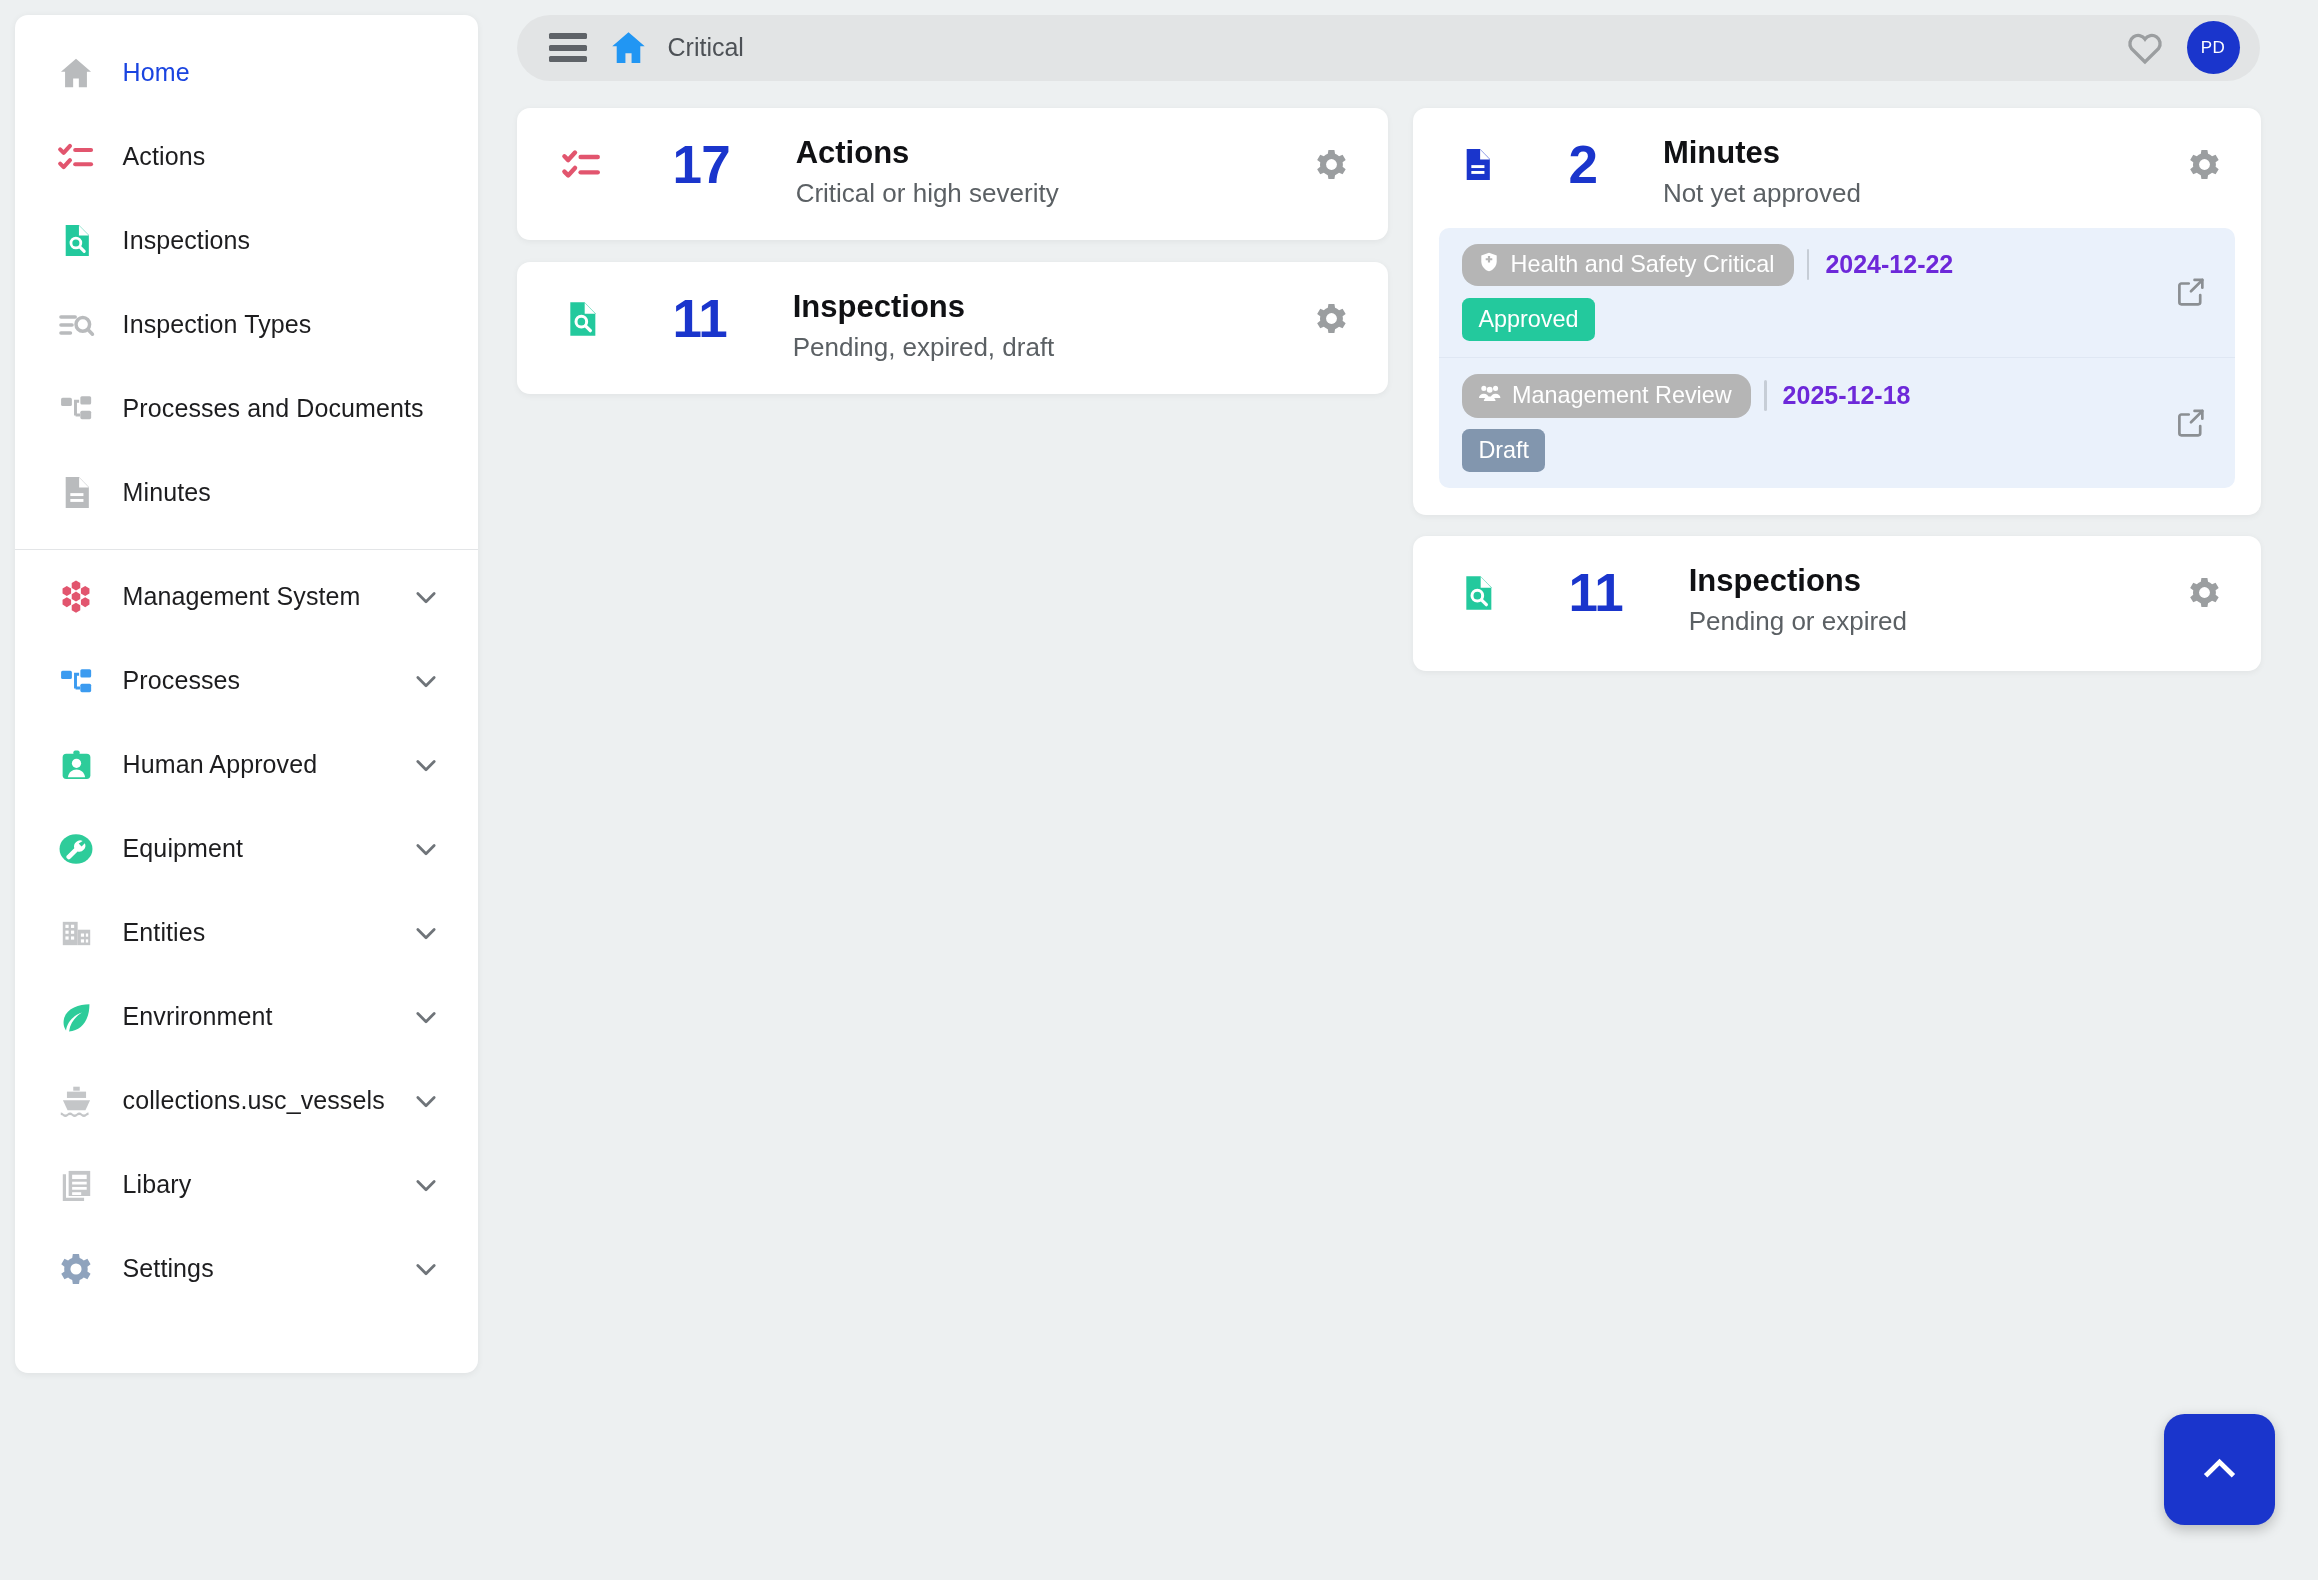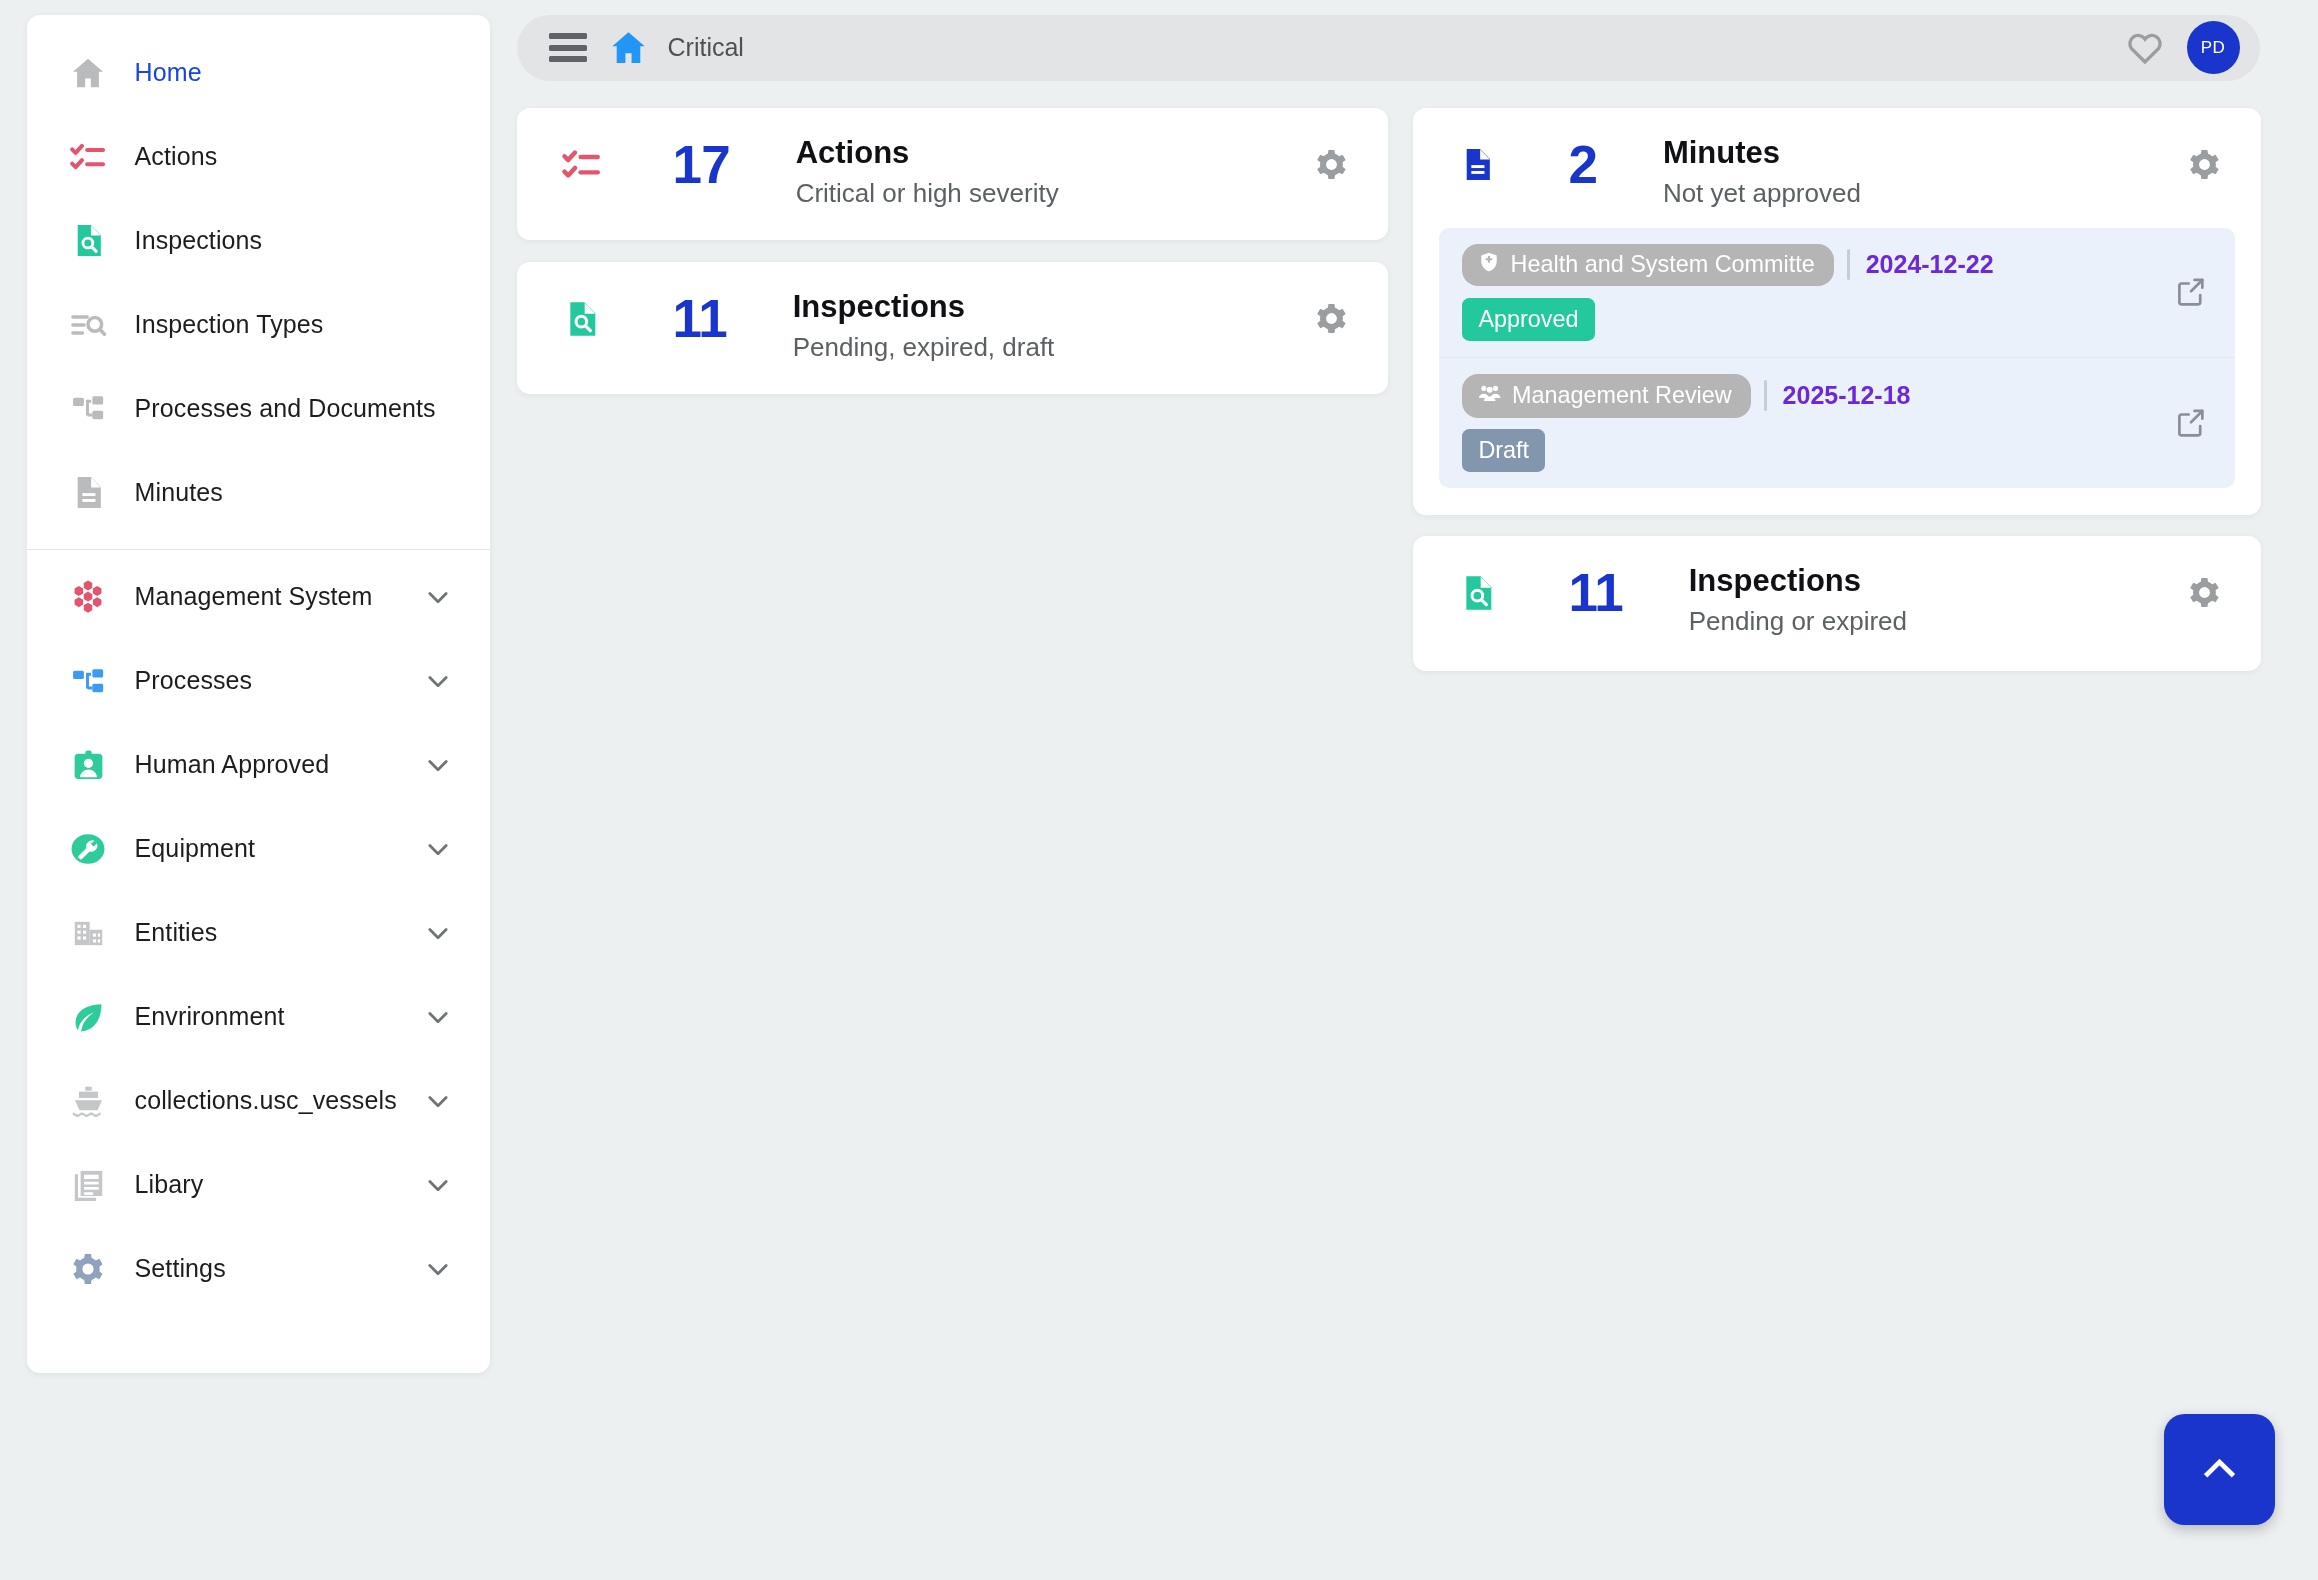--- a/index.html
+++ b/index.html
@@ -14,21 +14,20 @@
 
   
   .sidebar {
     position: absolute;
     left: 14.6px; top: 14.6px;
     width: 463px; height: 1358px;
     background: #ffffff;
     border-radius: 13px;
     box-shadow: 0 1.5px 7.3px rgba(0,0,0,.06);
     padding-top: 16px;
-    margin-left: 12px;
   }
   .nav-item {
     display: flex;
     align-items: center;
     height: 84px;
     padding: 0 38px 0 41px;
     cursor: pointer;
   }
   .nav-ico {
     width: 41px; min-width: 41px;
@@ -478,21 +477,21 @@
       <div class="min-row">
         <div class="min-col">
           <div class="min-top">
             <span class="chip-group">
               <span>
                 <svg width="22" height="22" viewBox="0 0 24 24" fill="#fff">
                     <path d="M12 1.8 3.6 4.8v6.4c0 5.2 3.6 9.6 8.4 11 4.8-1.4 8.4-5.8 8.4-11V4.8z"></path>
                   <path d="M10.8 5.4h2.4v2.4h2.4v2.4h-2.4v2.4h-2.4v-2.4H8.4V7.8h2.4z" fill="#b5b5b5"></path>
                   </svg>
               </span>
-              <span>Health and System Committe</span>
+              <span>Health and Safety Critical</span>
             </span>
             <span class="chip-sep"></span>
             <span class="min-date">2024-12-22</span>
           </div>
           <span class="status approved">Approved</span>
         </div>
         <span class="min-open">
           <svg width="34" height="34" viewBox="0 0 24 24" fill="none" stroke="#8b8f93" stroke-width="1.9" stroke-linecap="round" stroke-linejoin="round">
             <path d="M14.5 3.5H20v5.5"></path>
               <path d="M20 3.5 12 11.5"></path>

